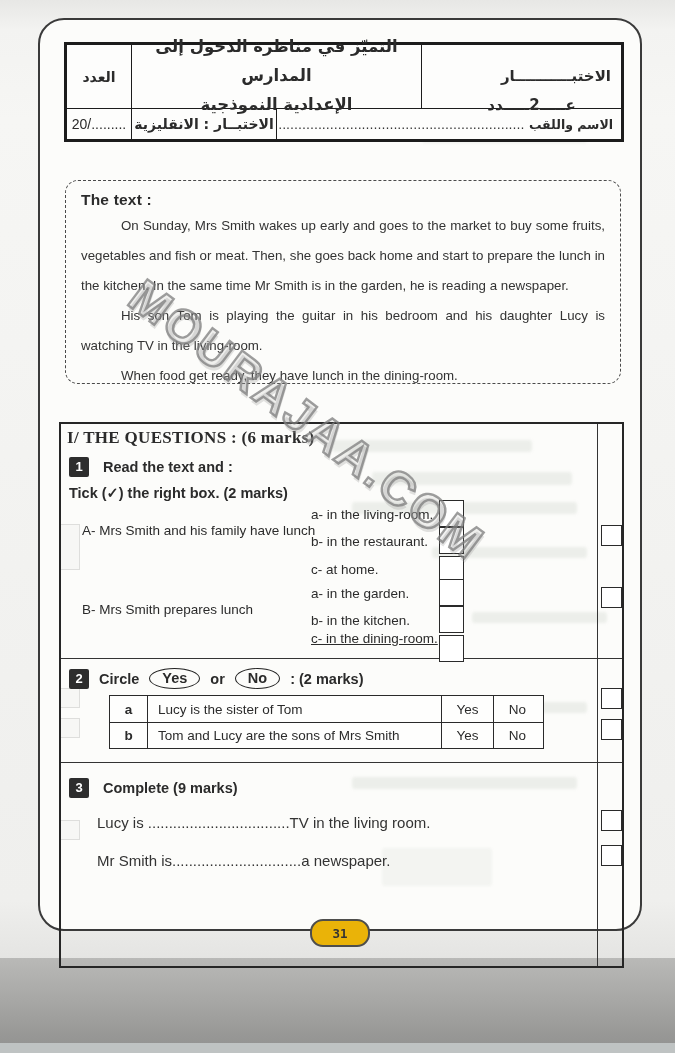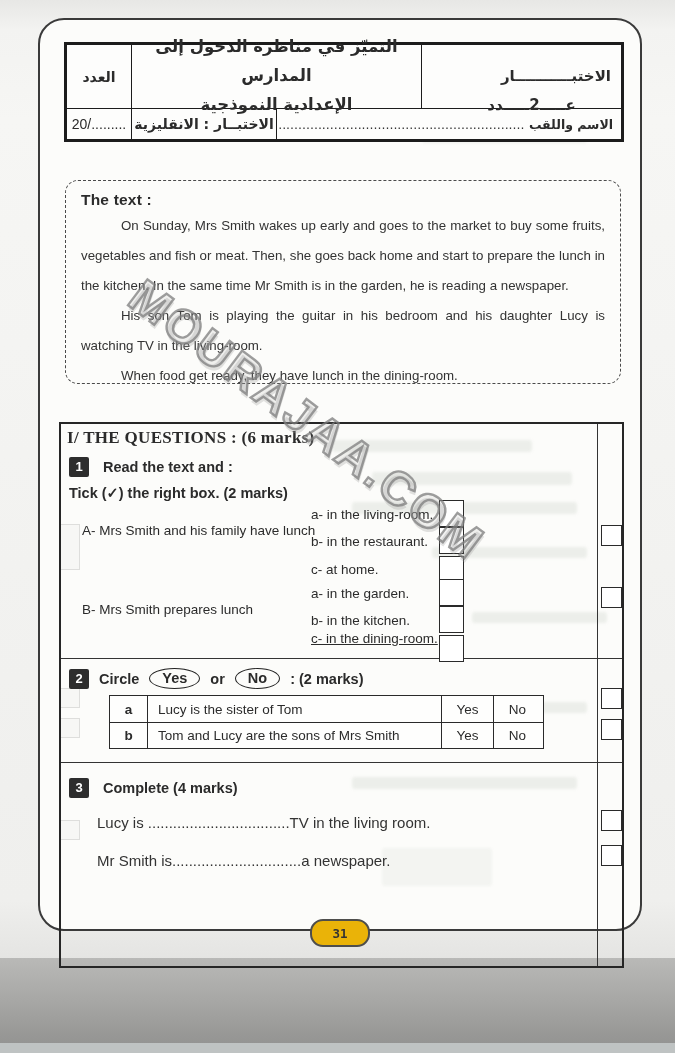--- a/index.html
+++ b/index.html
@@ -224,21 +224,21 @@
         <div class="q2-row">
           <div class="q2-cell cell-letter">b</div>
           <div class="q2-cell cell-statement">Tom and Lucy are the sons of Mrs Smith</div>
           <div class="q2-cell cell-yes">Yes</div>
           <div class="q2-cell cell-no">No</div>
         </div>
       </div>
 
       <div class="q-head q3-head">
         <span class="numbox">3</span>
-        <span>Complete (4 marks)</span>
+        <span>Complete (9 marks)</span>
       </div>
       <div class="q3-line" style="top:390px;">Lucy is  ..................................TV in the living room.</div>
       <div class="q3-line" style="top:420px;margin-top:8px;">Mr Smith is...............................a newspaper.</div>
 
       <div class="score-box" style="top:101px;"></div>
       <div class="score-box" style="top:163px;"></div>
       <div class="score-box" style="top:264px;"></div>
       <div class="score-box" style="top:295px;"></div>
       <div class="score-box" style="top:386px;"></div>
       <div class="score-box" style="top:421px;"></div>

